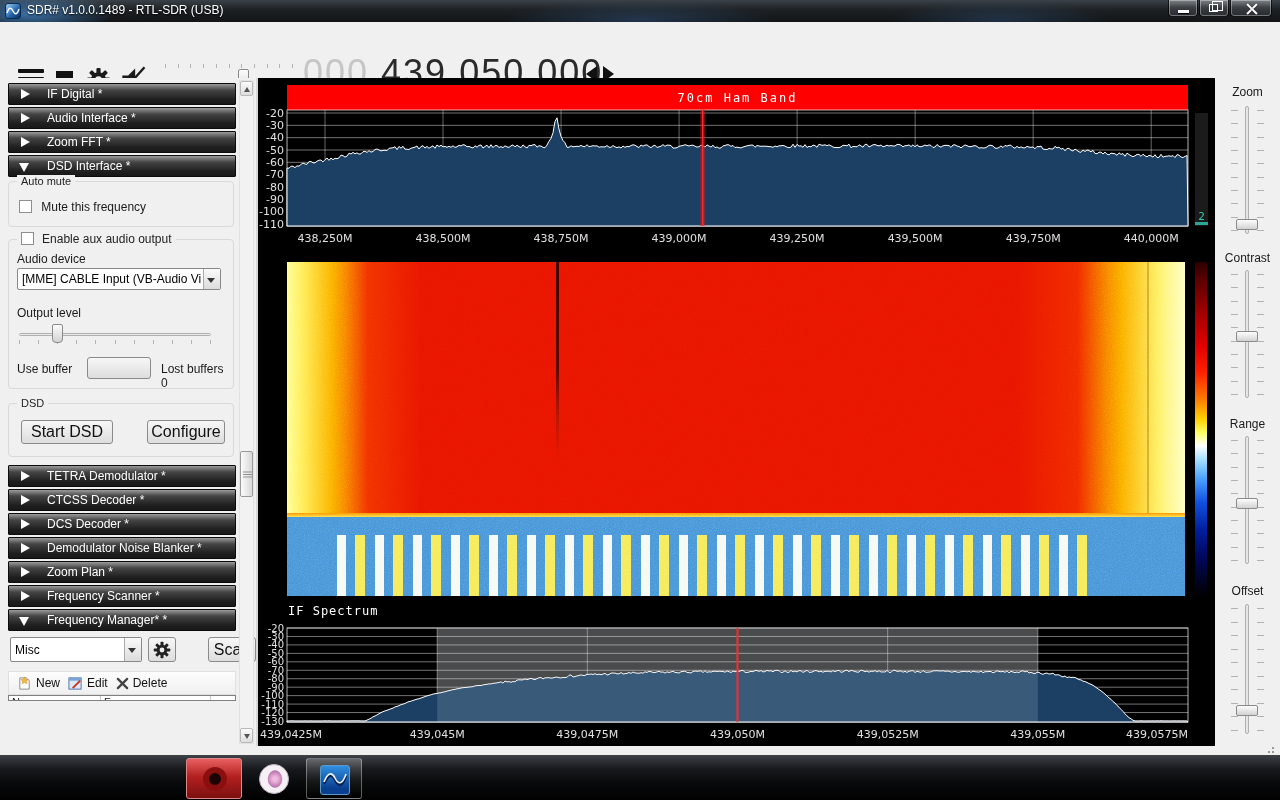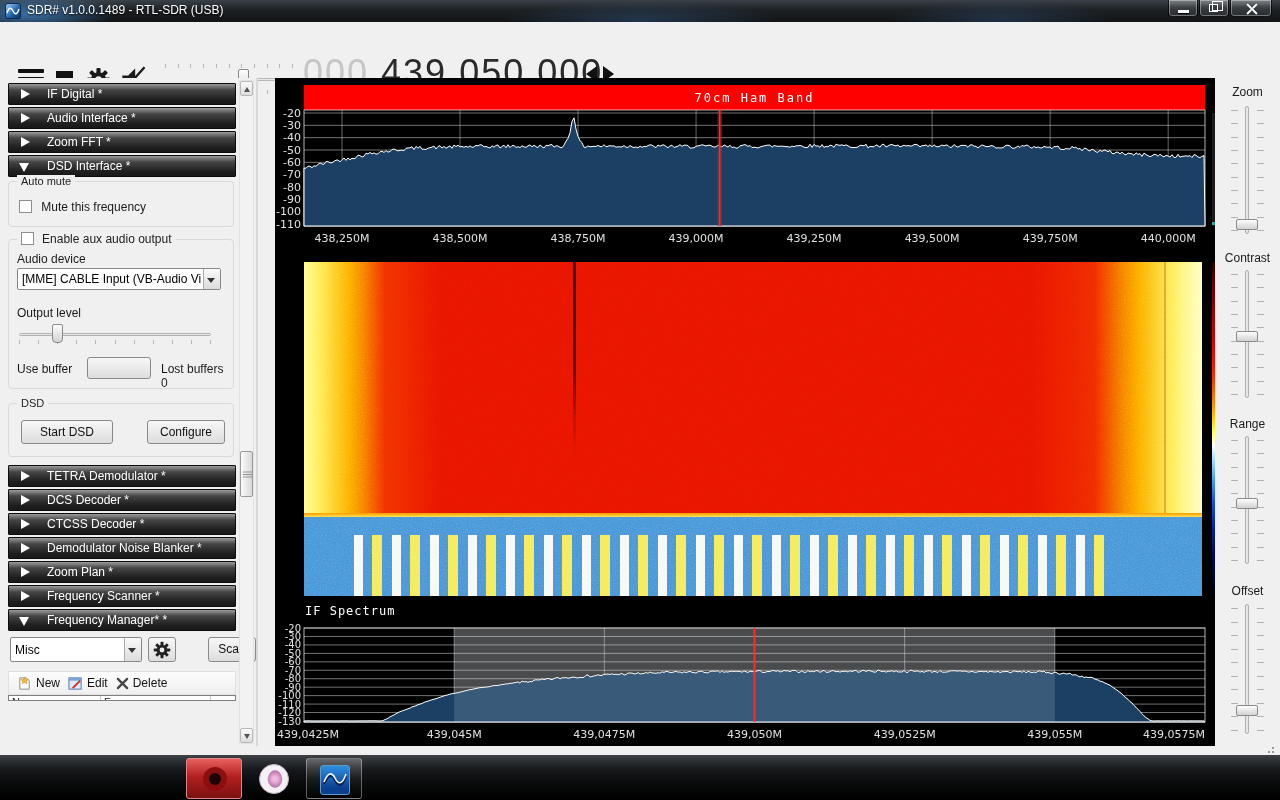--- a/index.html
+++ b/index.html
@@ -72,21 +72,21 @@
   .side-label { font-size:12px; color:#1a1a1a; }
 
   .combo { position:relative; height:22px; background:#fff; border:1px solid #888; border-radius:2px; font-size:12px; }
   .combo .combo-text { position:absolute; left:4px; top:3px; white-space:nowrap; overflow:hidden; right:18px; }
   .combo .combo-btn { position:absolute; right:0; top:0; bottom:0; width:17px; border-left:1px solid #aaa;
     background:linear-gradient(180deg,#fafafa,#dcdcdc); }
   .combo .combo-arr { position:absolute; right:5px; top:9px; width:0; height:0;
     border-top:5px solid #333; border-left:4px solid transparent; border-right:4px solid transparent; }
 
   .btn { display:inline-block; background:linear-gradient(180deg,#f7f7f7,#dddddd);
-    border:1px solid #8a8a8a; border-radius:3px; font-size:12px; color:#111; text-align:center; }
+    border:1px solid #8a8a8a; border-radius:3px; font-size:16px; color:#111; text-align:center; }
 
   .hslider2 { position:relative; }
   .hslider2 .trk { position:absolute; left:0; right:0; top:9px; height:3px; background:#e9e9e9;
     border:1px solid #b0b0b0; border-radius:2px; }
   .pt-thumb { position:absolute; top:0; width:11px; height:19px;
     background:linear-gradient(180deg,#fcfcfc,#d2d2d2); border:1px solid #8a8a8a; border-radius:2px 2px 4px 4px; }
 
   .ned-bar { display:flex; align-items:center; background:linear-gradient(180deg,#fdfdfd,#efefef);
     border:1px solid #e0e0e0; height:24px; font-size:12px; color:#111; }
   .ned-item { display:flex; align-items:center; margin-left:8px; cursor:pointer; }
@@ -103,21 +103,21 @@
   .sb-thumb { position:absolute; left:0; width:13px; background:linear-gradient(90deg,#fbfbfb,#d8d8d8);
     border:1px solid #9a9a9a; border-radius:2px; }
   .tri-up-s { position:absolute; left:3px; top:5px; width:0; height:0;
     border-bottom:5px solid #555; border-left:3.5px solid transparent; border-right:3.5px solid transparent; }
   .tri-dn-s { position:absolute; left:3px; top:5px; width:0; height:0;
     border-top:5px solid #555; border-left:3.5px solid transparent; border-right:3.5px solid transparent; }
 
   .splitter { position:absolute; left:256px; top:78px; width:2px; height:668px; background:#d8d8d8; }
 
   
-  .main { position:absolute; left:275px; top:78px; width:957px; height:668px; background:#000; }
+  .main { position:absolute; left:258px; top:78px; width:957px; height:668px; background:#000; }
   .wf { position:absolute; left:0; top:177px; width:957px; height:341px; background:#000; }
   .wf-content { position:absolute; left:29px; top:7px; width:898px; height:334px; overflow:hidden; }
   .wf-red { position:absolute; left:0; top:0; width:898px; height:253px;
     background:
       linear-gradient(90deg, #ffff8a 0%, #ffe84d 2%, rgba(255,200,0,.85) 5%, rgba(255,90,0,.4) 9%, rgba(255,0,0,0) 15%),
       linear-gradient(270deg, #ffffc0 0%, #fff060 3%, rgba(255,210,0,.8) 7%, rgba(255,80,0,.35) 12%, rgba(255,0,0,0) 19%),
       #e81400; }
   .wf-trace { position:absolute; left:269px; top:0; width:3px; height:195px;
     background:linear-gradient(180deg, rgba(45,0,0,.92), rgba(60,5,0,.85) 55%, rgba(120,20,0,.45) 80%, rgba(200,40,0,0)); }
   .wf-trace2 { position:absolute; left:860px; top:0; width:2px; height:253px; background:rgba(140,70,0,.35); }
@@ -324,25 +324,25 @@
         <div class="btn" style="position:absolute; left:138px; top:16px; width:78px; height:24px; line-height:22px;">Configure</div>
       </div>
 
       <div id="panels-bottom" style="margin-top:8px;">
           <div class="panel-header">
             <div class="arr-right"></div>
             <div class="ph-label">TETRA Demodulator *</div>
           </div>
           <div class="panel-header">
             <div class="arr-right"></div>
+            <div class="ph-label">CTCSS Decoder *</div>
+          </div>
+          <div class="panel-header">
+            <div class="arr-right"></div>
             <div class="ph-label">DCS Decoder *</div>
-          </div>
-          <div class="panel-header">
-            <div class="arr-right"></div>
-            <div class="ph-label">CTCSS Decoder *</div>
           </div>
           <div class="panel-header">
             <div class="arr-right"></div>
             <div class="ph-label">Demodulator Noise Blanker *</div>
           </div>
           <div class="panel-header">
             <div class="arr-right"></div>
             <div class="ph-label">Zoom Plan *</div>
           </div>
           <div class="panel-header">

